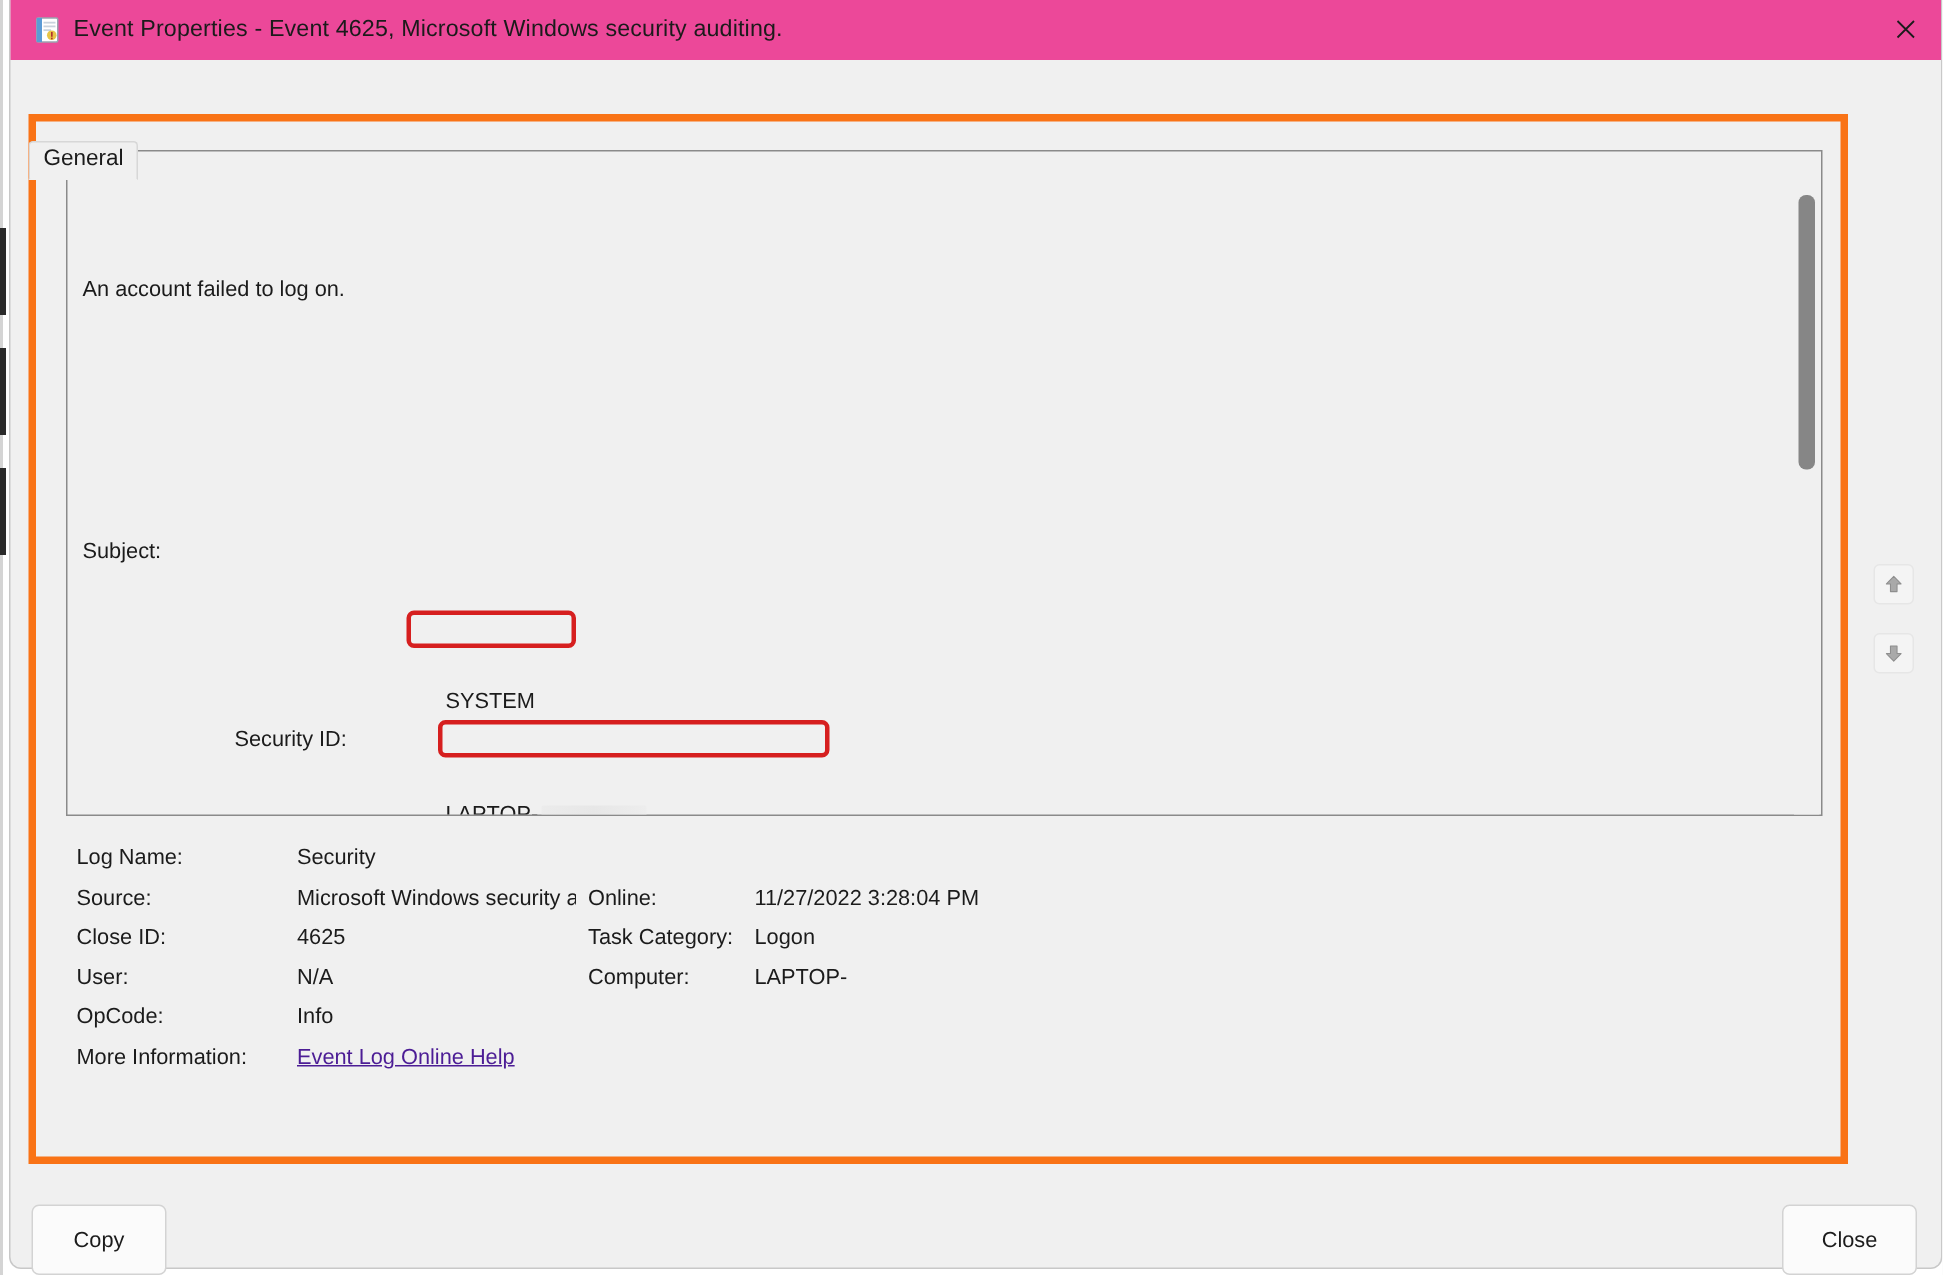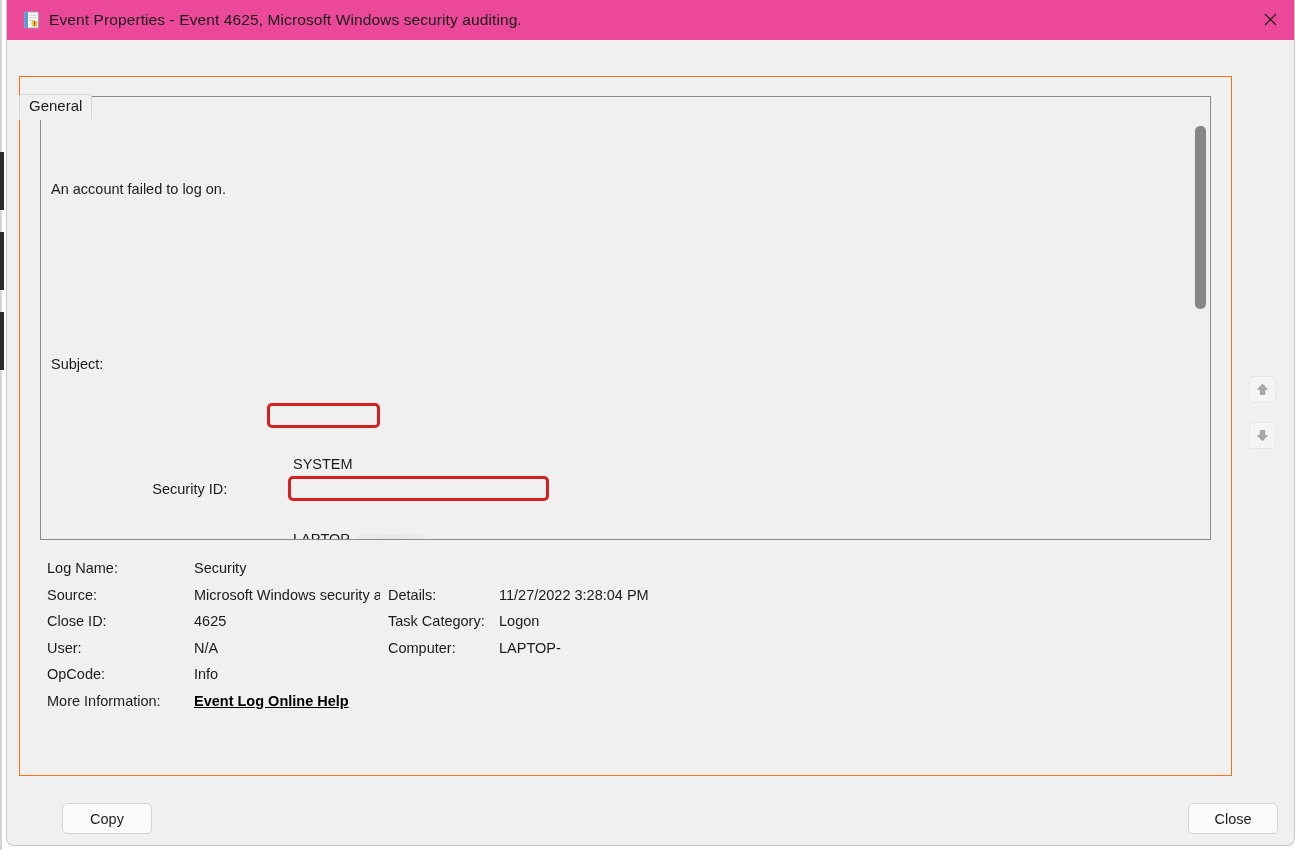--- a/index.html
+++ b/index.html
@@ -105,21 +105,21 @@
   }
 
   
   .tabpage {
     position: absolute;
     left: 12px;
     top: 76px;
     width: 1213px;
     height: 700px;
     background: #f0f0f0;
-    border: 1px solid #f97316;
+    border: 5px solid #f97316;
     box-sizing: border-box;
   }
 
   
   .descbox {
     position: absolute;
     left: 20px;
     top: 19px;
     width: 1171px;
     height: 444px;
@@ -215,25 +215,24 @@
     position: absolute; left: 147px; top: 0;
     width: 186px;
     overflow: hidden;
     white-space: nowrap;
   }
   .meta-r-lbl { position: absolute; left: 341px; top: 0; white-space: nowrap; }
   .meta-r-val { position: absolute; left: 452px; top: 0; white-space: nowrap; }
   .help-link {
     position: absolute;
     left: 147px; top: 0;
-    color: #000000;
+    color: #4c1d95;
     text-decoration: underline;
     cursor: pointer;
     white-space: nowrap;
-    font-weight: bold;
   }
 
   
   .navbtn {
     position: absolute;
     right: 18px;
     width: 27px;
     height: 27px;
     background: #f4f4f4;
     border: 1px solid #e6e6e6;
@@ -243,34 +242,33 @@
     justify-content: center;
     cursor: pointer;
     box-sizing: border-box;
   }
   .navbtn-up { top: 376px; }
   .navbtn-down { top: 422px; }
 
   
   .btn {
     position: absolute;
-    height: 31px;
+    height: 47px;
     background: #fbfbfb;
     border: 1px solid #d3d3d3;
     border-radius: 5px;
     font-family: "Liberation Sans", sans-serif;
     font-size: 14.5px;
     color: #1b1b1b;
     cursor: pointer;
     display: flex;
     align-items: center;
     justify-content: center;
     box-sizing: border-box;
     padding: 0;
-    margin-left: 41px;
   }
   .btn-copy { left: 14px; top: 803px; width: 90px; }
   .btn-close { right: 16px; top: 803px; width: 90px; }
 </style>
 </head>
 <body>
 
 <div class="bleed-edge"></div>
 <div class="bleed bleed-1"></div>
 <div class="bleed bleed-2"></div>
@@ -365,21 +363,21 @@
     <div class="meta">
 
       <div class="meta-row">
         <span class="meta-l-lbl">Log Name:</span>
         <span class="meta-l-val">Security</span>
       </div>
 
       <div class="meta-row">
         <span class="meta-l-lbl">Source:</span>
         <span class="meta-l-val">Microsoft Windows security a</span>
-        <span class="meta-r-lbl">Details:</span>
+        <span class="meta-r-lbl">Online:</span>
         <span class="meta-r-val">11/27/2022 3:28:04 PM</span>
       </div>
 
       <div class="meta-row">
         <span class="meta-l-lbl">Close ID:</span>
         <span class="meta-l-val">4625</span>
         <span class="meta-r-lbl">Task Category:</span>
         <span class="meta-r-val">Logon</span>
       </div>
 

